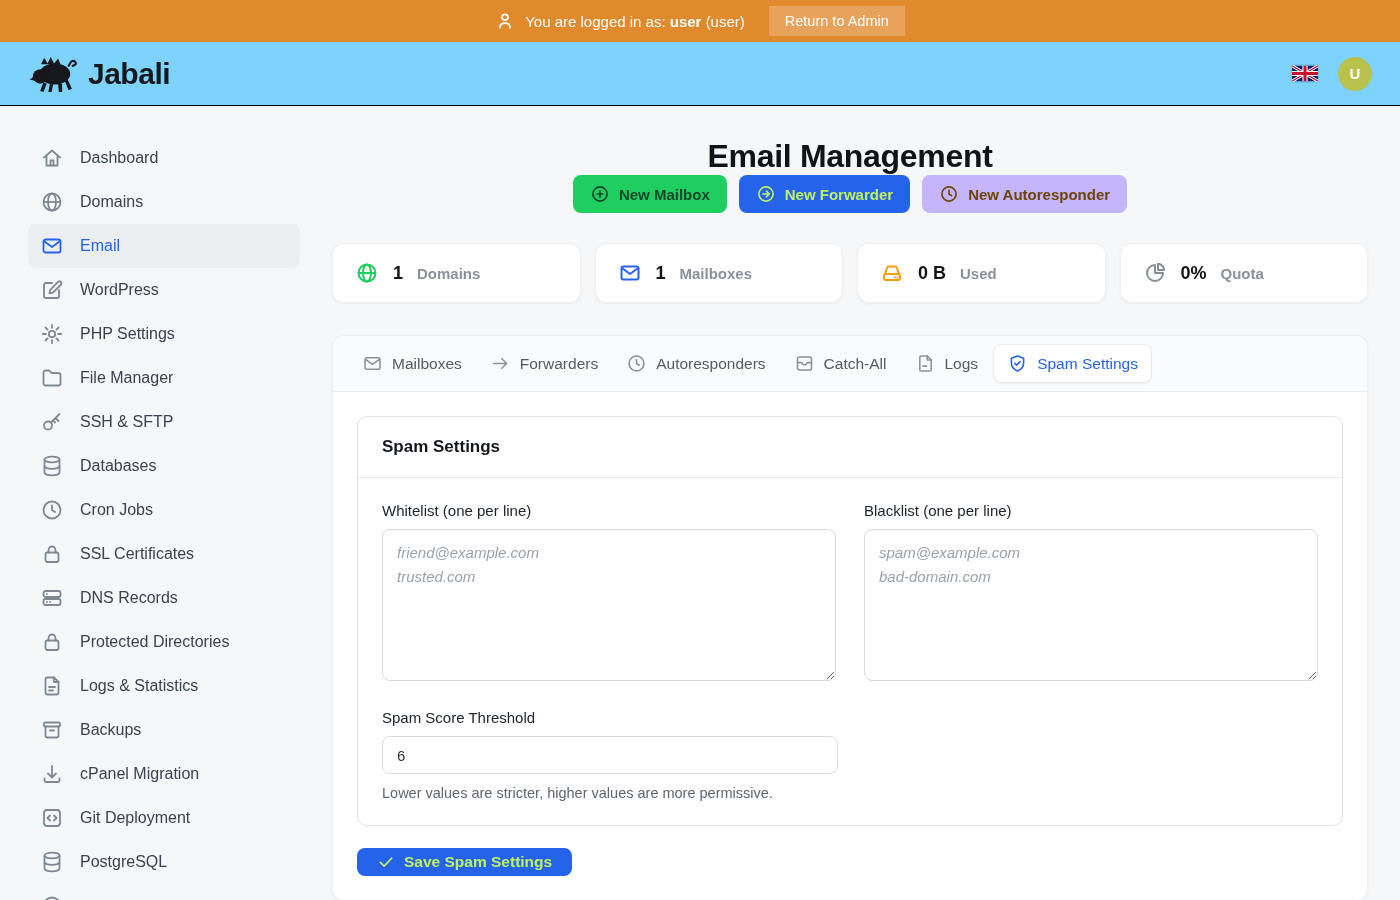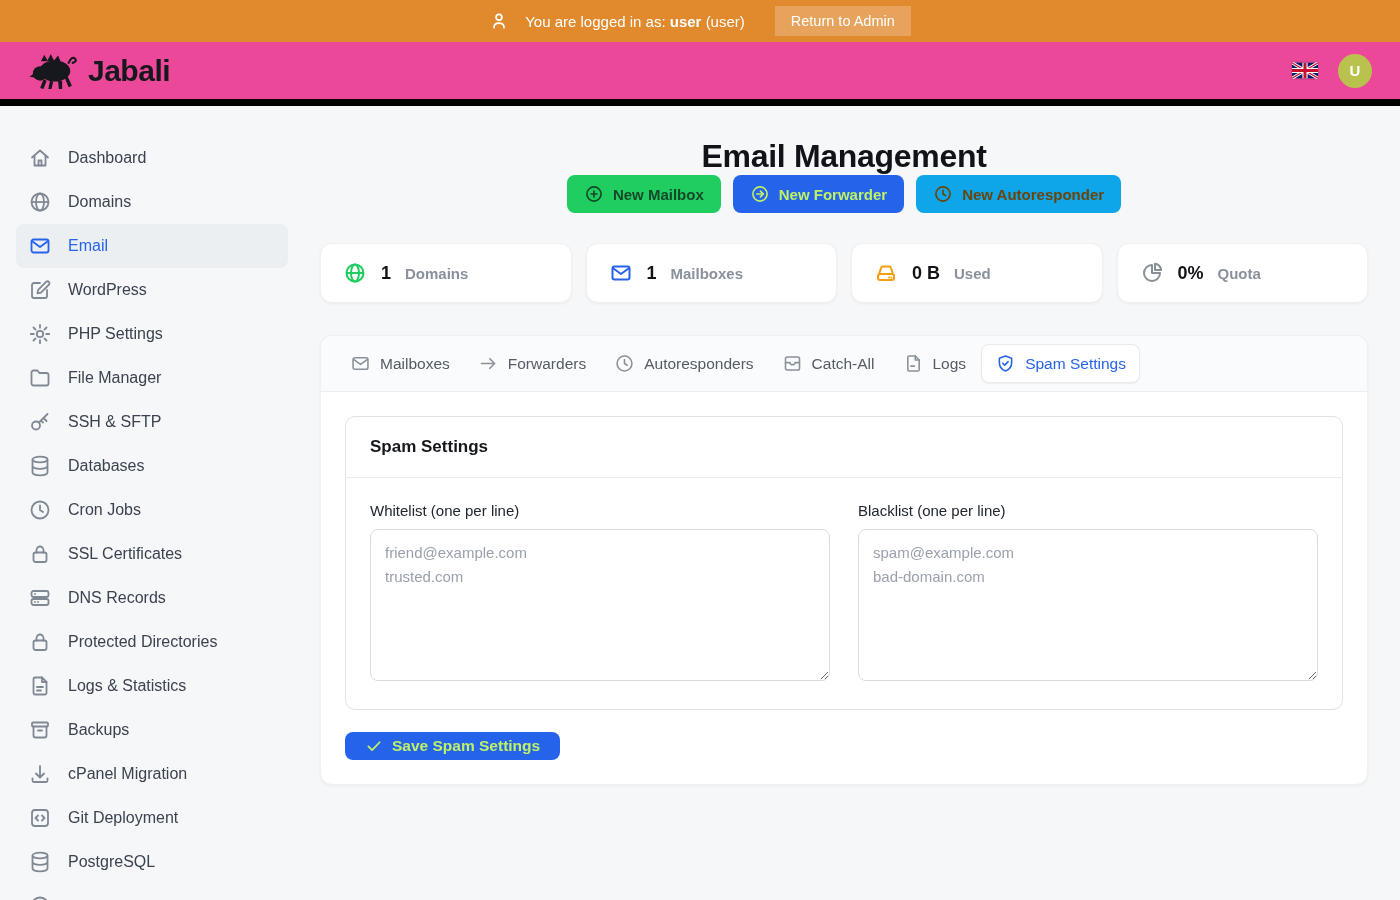--- a/index.html
+++ b/index.html
@@ -1,50 +1,50 @@
 <!DOCTYPE html>
 <html><head>
 <meta charset="utf-8">
 <style>
   * { margin:0; padding:0; box-sizing:border-box; }
   html,body { width:1400px; height:900px; overflow:hidden; }
   body { font-family:"Liberation Sans", sans-serif; background:#f6f7f8; color:#1c1f24; }
 
   
-  .topbar { height:42px; background:#e0892d; display:flex; align-items:center; justify-content:center; gap:16px; color:#fff; font-size:15px; }
+  .topbar { height:42px; background:#e0892d; display:flex; align-items:center; justify-content:center; gap:10px; color:#fff; font-size:15px; }
   .topbar .p-icon { width:20px; height:20px; display:inline-flex; }
   .topbar b { font-weight:700; }
   .return-btn { margin-left:14px; background:rgba(255,255,255,.22); color:#fff; border:none; border-radius:0; padding:7px 16px; font-size:14.5px; font-family:inherit; cursor:pointer; }
 
   
-  .header { height:64px; background:#ec4899; border-bottom:7px solid #000000; display:flex; align-items:center; padding:0 28px; }
+  .header { height:64px; background:#7dd3fc; border-bottom:1px solid #000000; display:flex; align-items:center; padding:0 28px; }
   .brand { display:flex; align-items:center; gap:8px; }
   .brand-name { font-size:30px; font-weight:800; letter-spacing:-0.5px; color:#16181d; }
   .header-right { margin-left:auto; display:flex; align-items:center; gap:20px; }
   .flag { width:26px; height:17px; border-radius:2px; overflow:hidden; display:inline-flex; box-shadow:0 0 0 1px rgba(0,0,0,.08); cursor:pointer; }
   .avatar { width:34px; height:34px; border-radius:50%; background:#b8c24d; color:#fff; font-weight:700; font-size:15px; display:flex; align-items:center; justify-content:center; cursor:pointer; }
 
   
-  .shell { display:flex; height:794px; }
+  .shell { display:flex; height:794px;padding-left:12px; }
   .sidebar { width:304px; flex:0 0 304px; padding:30px 16px 0; overflow:hidden; }
   .side-item { height:44px; display:flex; align-items:center; gap:16px; padding:0 12px; border-radius:8px; font-size:16px; color:#3b4250; cursor:pointer; }
   .side-item .icon { color:#808894; }
   .side-item.active { background:#eceff2; color:#2563eb; font-weight:500; }
   .side-item.active .icon { color:#2563eb; }
 
   .main { flex:1; padding:32px 32px 0 16px; }
 
   
   .page-head { display:flex; align-items:center; justify-content:space-between;flex-direction:column; }
   .page-title { font-size:32px; font-weight:800; color:#101418; letter-spacing:-0.3px; }
   .actions { display:flex; gap:12px; }
   .btn { display:inline-flex; align-items:center; gap:9px; height:38px; padding:0 17px; border:none; border-radius:8px; font-size:15px; font-weight:600; font-family:inherit; cursor:pointer; }
   .btn-green { background:#1fcd60; color:#15482a; }
   .btn-blue  { background:#2563eb; color:#bef264; }
-  .btn-amber { background:#0ea5e9; color:#6d4407; }
+  .btn-amber { background:#c4b5fd; color:#6d4407; }
 
   
   .stats { display:grid; grid-template-columns:repeat(4,1fr); gap:14px; margin-top:30px; }
   .stat-card { background:#fff; border:1px solid #eef0f2; border-radius:12px; height:60px; display:flex; align-items:center; gap:14px; padding:0 22px; box-shadow:0 1px 3px rgba(16,24,40,.05); }
   .stat-value { font-size:18px; font-weight:800; color:#111318; }
   .stat-label { font-size:15px; font-weight:600; color:#8a919c; }
 
   
   .tab-card { margin-top:32px; background:#fff; border:1px solid #eef0f2; border-radius:12px; box-shadow:0 1px 3px rgba(16,24,40,.05); }
   .tab-strip { display:flex; align-items:center; gap:2px; padding:8px 16px; background:#fafbfc; border-bottom:1px solid #ecedef; border-radius:12px 12px 0 0; }
@@ -52,21 +52,21 @@
   .tab .icon { color:#8b9199; }
   .tab.active { background:#fff; color:#2563eb; border:1px solid #e8eaed; box-shadow:0 1px 2px rgba(16,24,40,.06); }
   .tab.active .icon { color:#2563eb; }
 
   .tab-body { padding:24px 24px 24px; }
   .panel { border:1px solid #dfe3e7; border-radius:10px; }
   .panel-head { padding:20px 24px; border-bottom:1px solid #e9ecef; font-size:17px; font-weight:700; color:#14171c; }
   .panel-body { padding:24px; }
   .two-col { display:grid; grid-template-columns:1fr 1fr; gap:28px; }
   .field-label { display:block; font-size:15px; color:#20262f; margin-bottom:10px; }
-  textarea.list-input { width:100%; height:152px; border:1px solid #d7dbe0; border-radius:8px; padding:11px 14px; font-family:inherit; font-size:15px; line-height:1.6; color:#2b3036; resize:vertical; outline:none; }
+  textarea.list-input { width:100%; height:152px; border:1px solid #d7dbe0; border-radius:8px; padding:11px 14px; font-family:inherit; font-size:15px; line-height:1.6; color:#2b3036; resize:vertical; outline:none;font-style:italic; }
   textarea.list-input::placeholder { color:#9aa1ac; }
   .threshold-wrap { margin-top:24px; width:calc(50% - 12px); }
   input.text-input { width:100%; height:38px; border:1px solid #d7dbe0; border-radius:8px; padding:0 14px; font-family:inherit; font-size:15px; color:#2b3036; outline:none; }
   .help-text { margin-top:11px; font-size:14.5px; color:#5f6672; }
   .save-row { padding:0 0 0; margin-top:22px; }
   .btn-save { height:28px; padding:0 20px; font-size:15.5px; }
 
   .icon { display:inline-flex; }
   .icon svg { display:block; }
 </style>
@@ -457,20 +457,25 @@
                 <label class="field-label">Whitelist (one per line)</label>
                 <textarea class="list-input" placeholder="friend@example.com
 trusted.com" style=""></textarea>
               </div>
               <div>
                 <label class="field-label">Blacklist (one per line)</label>
                 <textarea class="list-input" placeholder="spam@example.com
 bad-domain.com" style=""></textarea>
               </div>
             </div>
+            <div class="threshold-wrap">
+              <label class="field-label">Spam Score Threshold</label>
+              <input class="text-input" type="text" value="6" style="">
+              <div class="help-text">Lower values are stricter, higher values are more permissive.</div>
+            </div>
           </div>
         </div>
 
         <div class="save-row">
           <button class="btn btn-blue btn-save">
             <span class="icon">
                 <svg width="18" height="18" viewBox="0 0 24 24" fill="none" stroke="currentColor" stroke-width="2.4" stroke-linecap="round" stroke-linejoin="round">
                   <path d="M4.5 12.5l5 5L19.5 7"></path>
                 </svg>
               </span>

